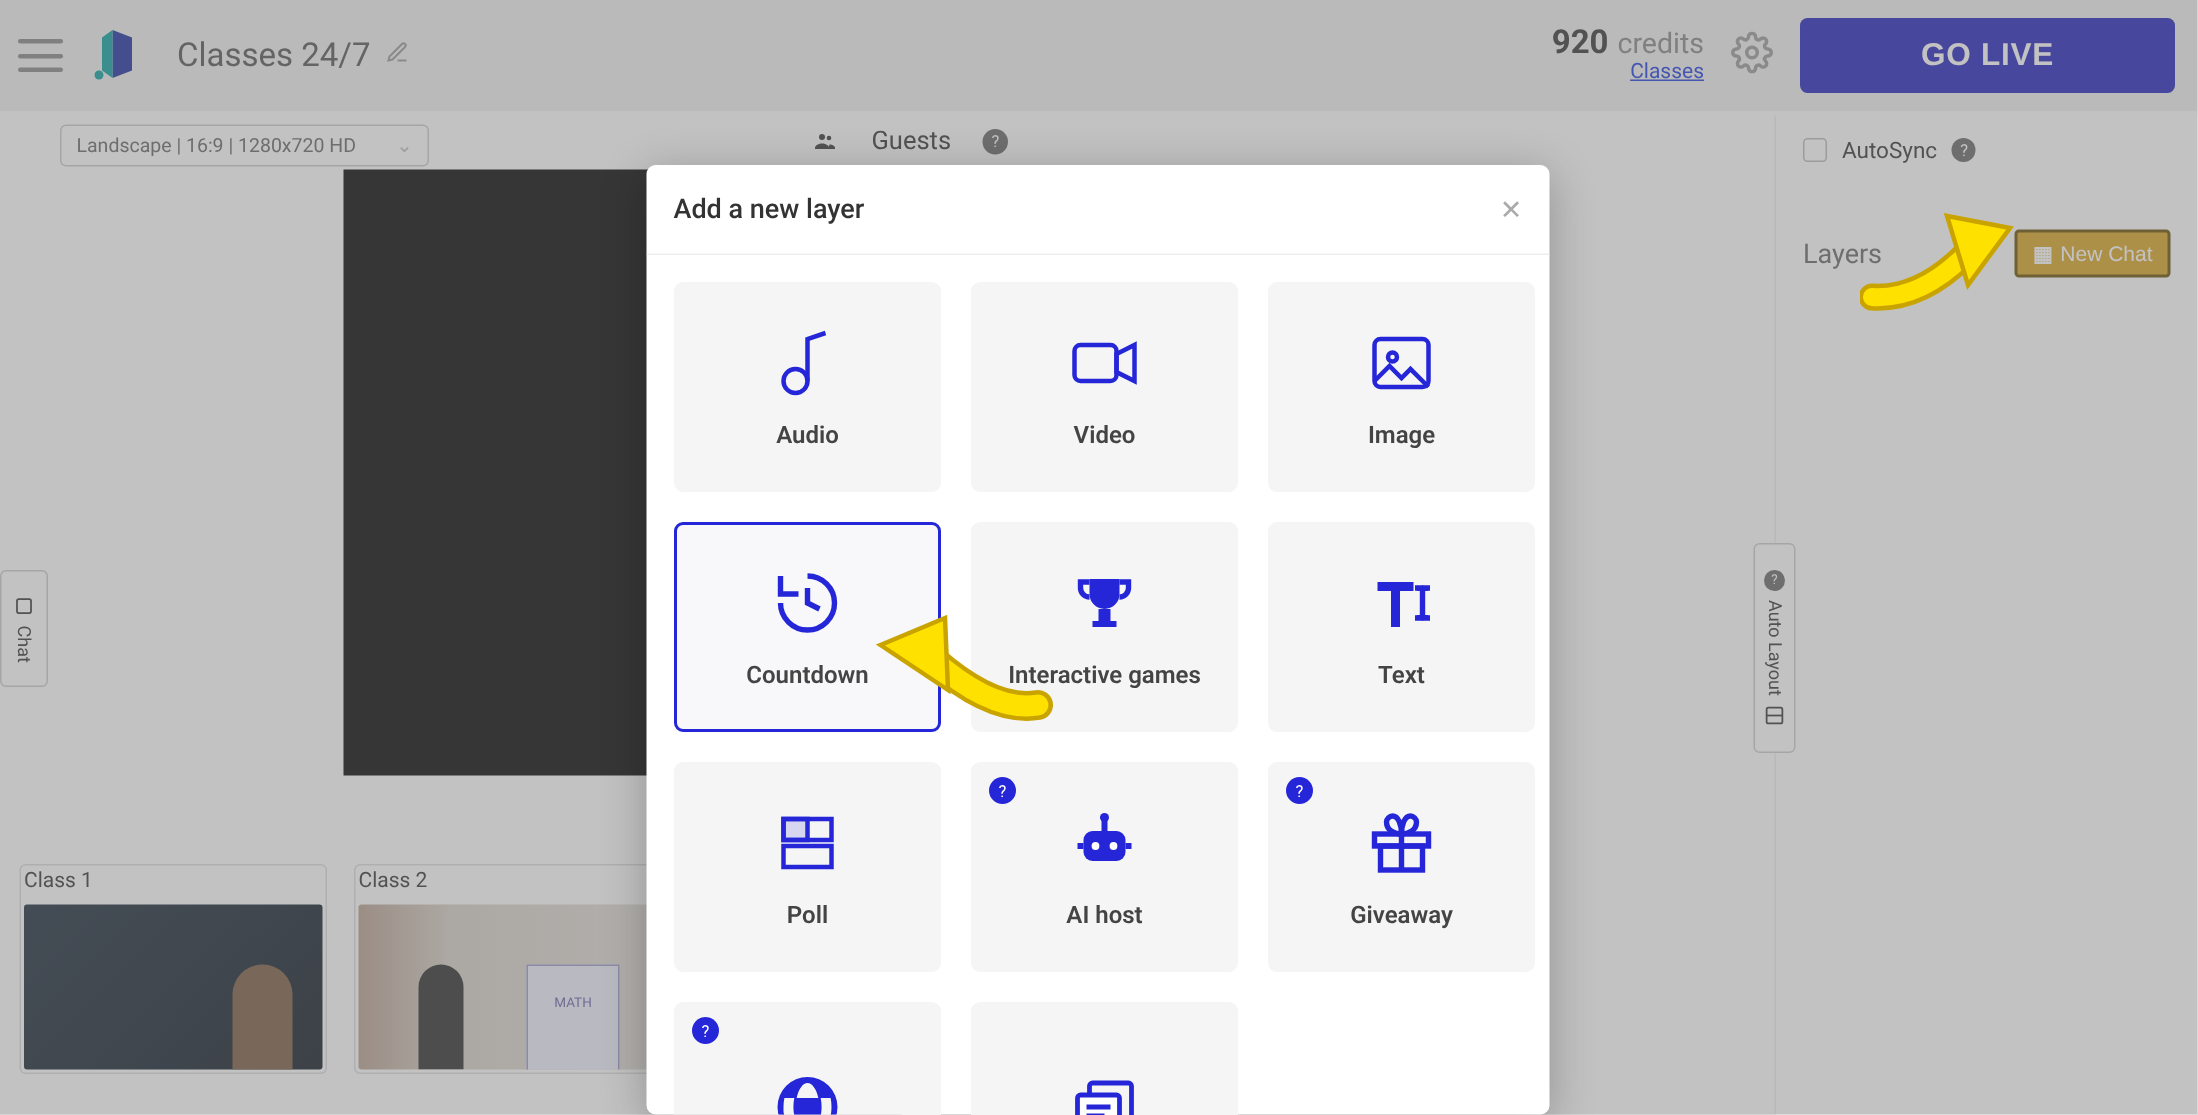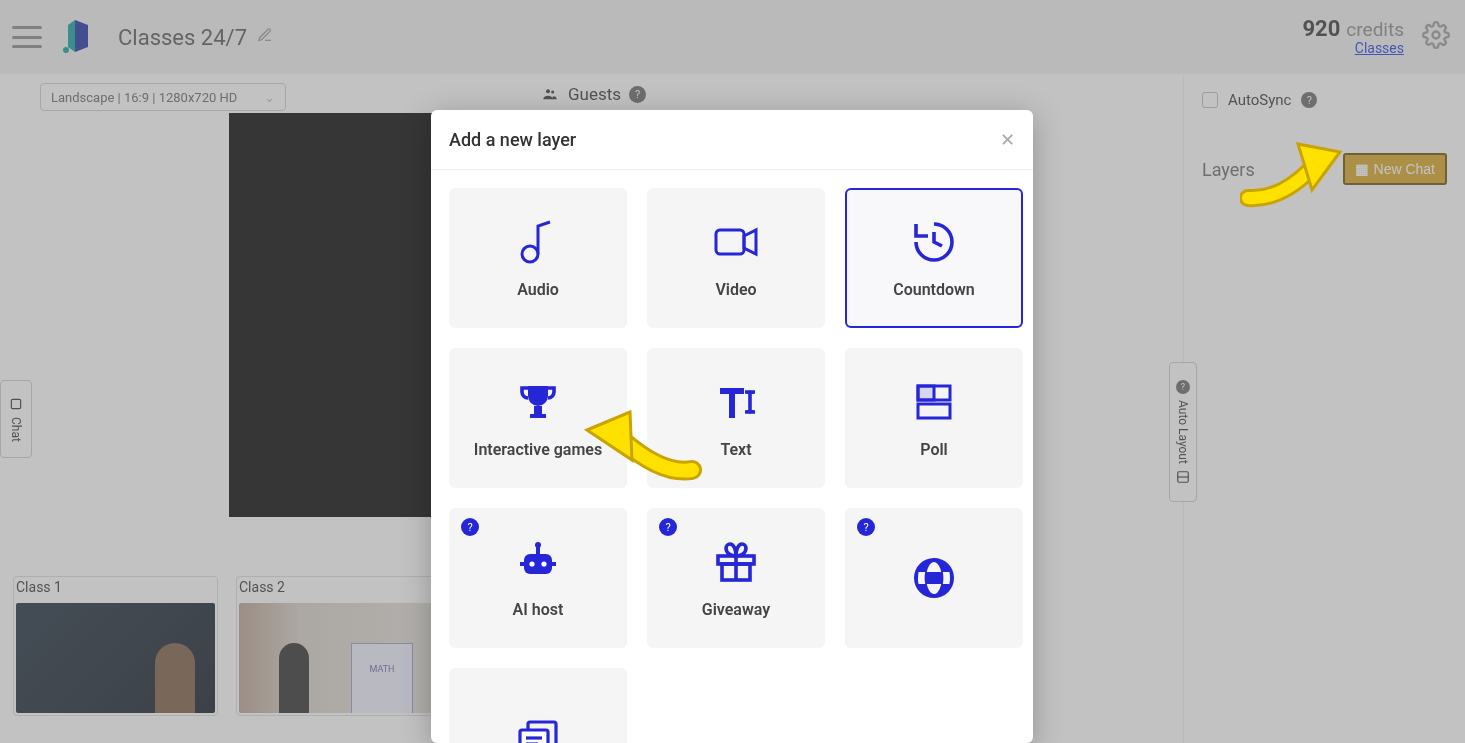--- a/index.html
+++ b/index.html
@@ -24,21 +24,21 @@
   .credits .num { font-size:22px; font-weight:700; color:#333;}
   .credits .lab { font-size:19px; color:#888; margin-left:6px;}
   .credits .upg { display:block; font-size:14px; color:#1a3be0; text-decoration:underline; text-align:right;}
   .gear { color:#888; cursor:pointer;}
   .golive { background:var(--blue); color:#fff; font-size:21px; font-weight:700; border:none; border-radius:5px; width:250px; height:50px; cursor:pointer; letter-spacing:.5px;}
 
   
   .res-pill { position:absolute; left:40px; top:83px; width:246px; height:28px; border:1px solid #ccc; border-radius:4px; background:#fff; font-size:13px; color:#666; display:flex; align-items:center; padding:0 10px; cursor:pointer;}
   .res-pill .chev { margin-left:auto; color:#bbb;}
 
-  .guests { position:absolute; left:540px; top:84px; font-size:17px; color:#333; display:flex; align-items:center; gap:8px;}
+  .guests { position:absolute; left:540px; top:84px; font-size:17px; color:#333; display:flex; align-items:center; gap:21px;}
   .guests .q { display:inline-flex; width:17px; height:17px; border-radius:50%; background:#666; color:#fff; font-size:11px; align-items:center; justify-content:center;}
 
   .stage { position:absolute; left:229px; top:113px; width:716px; height:404px; background:#000;}
 
   .chat-tab { position:absolute; left:0; top:380px; width:32px; height:78px; background:#fff; border:1px solid #ccc; border-radius:4px; display:flex; flex-direction:column; align-items:center; justify-content:center; gap:6px; font-size:12px; color:#333;}
   .chat-tab .chatlabel{ writing-mode:vertical-rl; }
 
   
   .scenes { position:absolute; left:13px; top:576px; display:flex; gap:18px;}
   .scene { width:205px; border:1px solid #ddd; border-radius:4px; background:#fff; padding:2px;}
@@ -109,20 +109,21 @@
     <div class="credits">
       <span class="num">920</span><span class="lab">credits</span>
       <a class="upg" href="#">Classes</a>
     </div>
     <span class="gear">
       <svg width="28" height="28" viewBox="0 0 24 24" fill="none" stroke="#999" stroke-width="2">
           <circle cx="12" cy="12" r="3"></circle>
           <path d="M19.4 15a1.7 1.7 0 00.34 1.87l.06.06a2 2 0 11-2.83 2.83l-.06-.06a1.7 1.7 0 00-1.87-.34 1.7 1.7 0 00-1 1.56V21a2 2 0 11-4 0v-.09a1.7 1.7 0 00-1-1.56 1.7 1.7 0 00-1.87.34l-.06.06a2 2 0 11-2.83-2.83l.06-.06a1.7 1.7 0 00.34-1.87 1.7 1.7 0 00-1.56-1H3a2 2 0 110-4h.09a1.7 1.7 0 001.56-1 1.7 1.7 0 00-.34-1.87l-.06-.06a2 2 0 112.83-2.83l.06.06a1.7 1.7 0 001.87.34H9a1.7 1.7 0 001-1.56V3a2 2 0 114 0v.09a1.7 1.7 0 001 1.56 1.7 1.7 0 001.87-.34l.06-.06a2 2 0 112.83 2.83l-.06.06a1.7 1.7 0 00-.34 1.87V9a1.7 1.7 0 001.56 1H21a2 2 0 110 4h-.09a1.7 1.7 0 00-1.56 1z"></path>
         </svg>
     </span>
+    <button class="golive">GO LIVE</button>
   </div>
 </div>
 
 <div class="res-pill">
   <span>Landscape | 16:9 | 1280x720 HD</span>
   <span class="chev">⌄</span>
 </div>
 
 <div class="guests">
   <svg width="20" height="16" viewBox="0 0 24 24" fill="#333">
@@ -197,20 +198,28 @@
     </div>
 
     <div class="tile">
       <svg viewBox="0 0 24 24" fill="none" stroke="var(--blue2)" stroke-width="1.5">
           <rect x="2" y="6" width="14" height="12" rx="2"></rect>
           <polygon points="16,9 22,6 22,18 16,15"></polygon>
         </svg>
       <span class="label">Video</span>
     </div>
 
+    <div class="tile">
+      <svg viewBox="0 0 24 24" fill="none" stroke="var(--blue2)" stroke-width="1.5">
+          <rect x="3" y="4" width="18" height="16" rx="2"></rect>
+          <circle cx="9" cy="10" r="1.5"></circle>
+          <path d="M3 18l5-5 4 4 3-3 6 6"></path>
+        </svg>
+      <span class="label">Image</span>
+    </div>
 
     <div class="tile selected">
       <svg viewBox="0 0 24 24" fill="none" stroke="var(--blue2)" stroke-width="1.8">
           <path d="M3 12a9 9 0 109-9"></path>
           <polyline points="3,3 3,9 9,9" fill="none"></polyline>
           <polyline points="12,7 12,12 16,14"></polyline>
         </svg>
       <span class="label">Countdown</span>
     </div>
 

